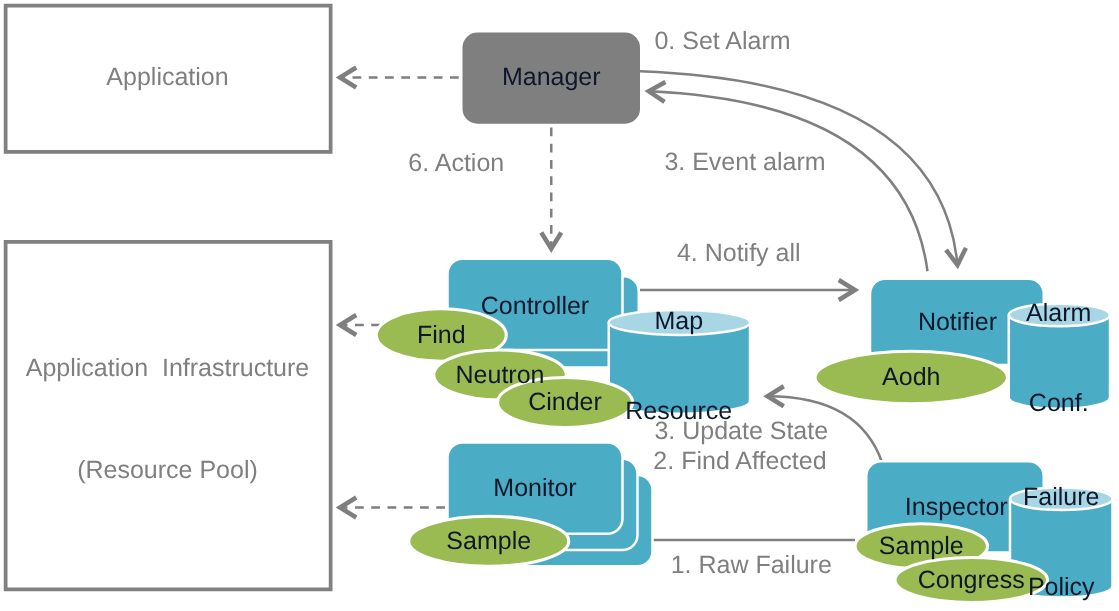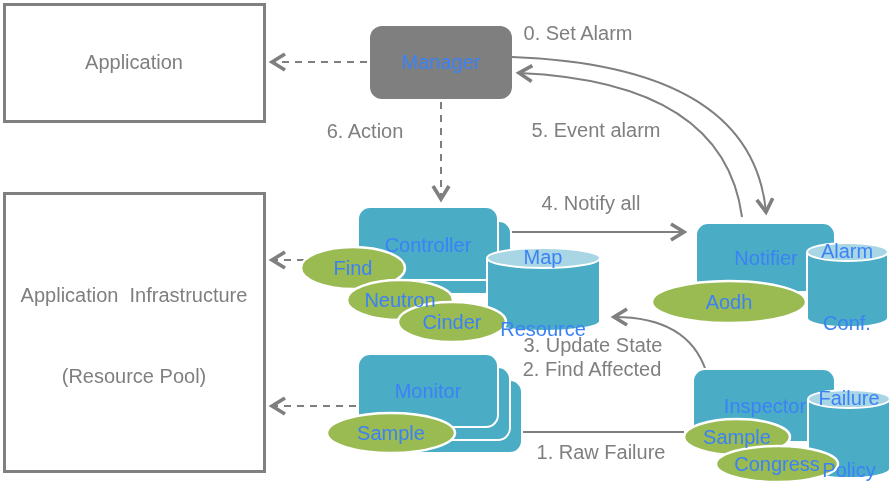--- a/index.html
+++ b/index.html
@@ -23,21 +23,21 @@
   .cyl-top{fill:var(--teal-light);stroke:#fff;stroke-width:2;}
   .g-ellipse{fill:var(--green);stroke:#fff;stroke-width:2.5;}
   .arrow{stroke:var(--gray);stroke-width:2;fill:none;}
   .dashed{stroke-dasharray:7 6;}
   .arrowhead{stroke:var(--gray);stroke-width:1.8;fill:none;}
   .lbl{
     position:absolute;transform:translate(-50%,-50%);
     white-space:pre;text-align:center;font-size:20px;line-height:1.2;
     pointer-events:none;
   }
-  .white-lbl{color:#3b82f6;}
+  .white-lbl{color:#0f172a;}
   .gray-lbl{color:var(--gray);}
 </style>
 </head>
 <body>
 
 <div class="stage">
 
   <svg width="895" height="489" viewBox="0 0 895 489">
     <defs>
       <marker id="arrow" viewBox="0 0 10 10" refX="8" refY="5" markerWidth="10" markerHeight="10" orient="auto-start-reverse">
@@ -115,20 +115,20 @@
 
   <div class="lbl white-lbl" style="left:353px;top:268px">Find</div>
   <div class="lbl white-lbl" style="left:400px;top:300px">Neutron</div>
   <div class="lbl white-lbl" style="left:452px;top:322px">Cinder</div>
   <div class="lbl white-lbl" style="left:729px;top:302px">Aodh</div>
   <div class="lbl white-lbl" style="left:391px;top:433px">Sample</div>
   <div class="lbl white-lbl" style="left:737px;top:437px">Sample</div>
   <div class="lbl white-lbl" style="left:777px;top:464px">Congress</div>
 
   <div class="lbl gray-lbl" style="left:578px;top:33px">0. Set Alarm</div>
-  <div class="lbl gray-lbl" style="left:596px;top:130px">5. Event alarm</div>
+  <div class="lbl gray-lbl" style="left:596px;top:130px">3. Event alarm</div>
   <div class="lbl gray-lbl" style="left:365px;top:131px">6. Action</div>
   <div class="lbl gray-lbl" style="left:591px;top:203px">4. Notify all</div>
   <div class="lbl gray-lbl" style="left:593px;top:345px">3. Update State</div>
   <div class="lbl gray-lbl" style="left:592px;top:369px">2. Find Affected</div>
   <div class="lbl gray-lbl" style="left:601px;top:452px">1. Raw Failure</div>
 
 </div>
 
 </body></html>

